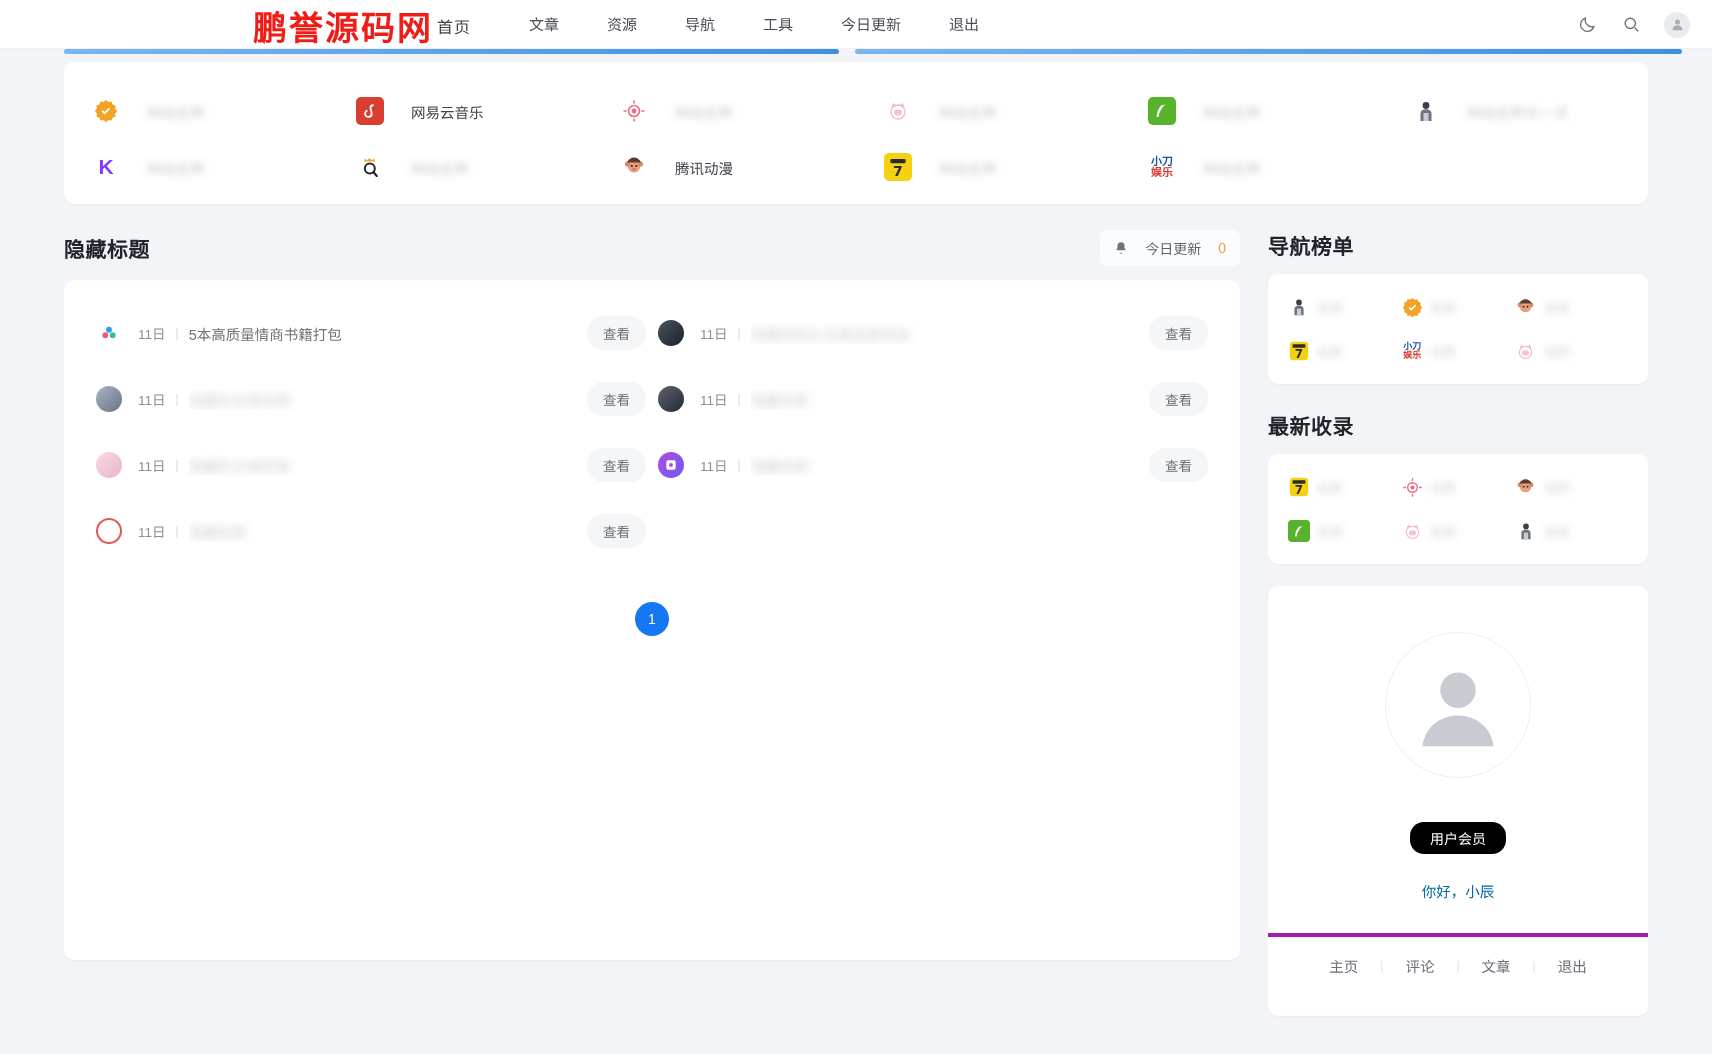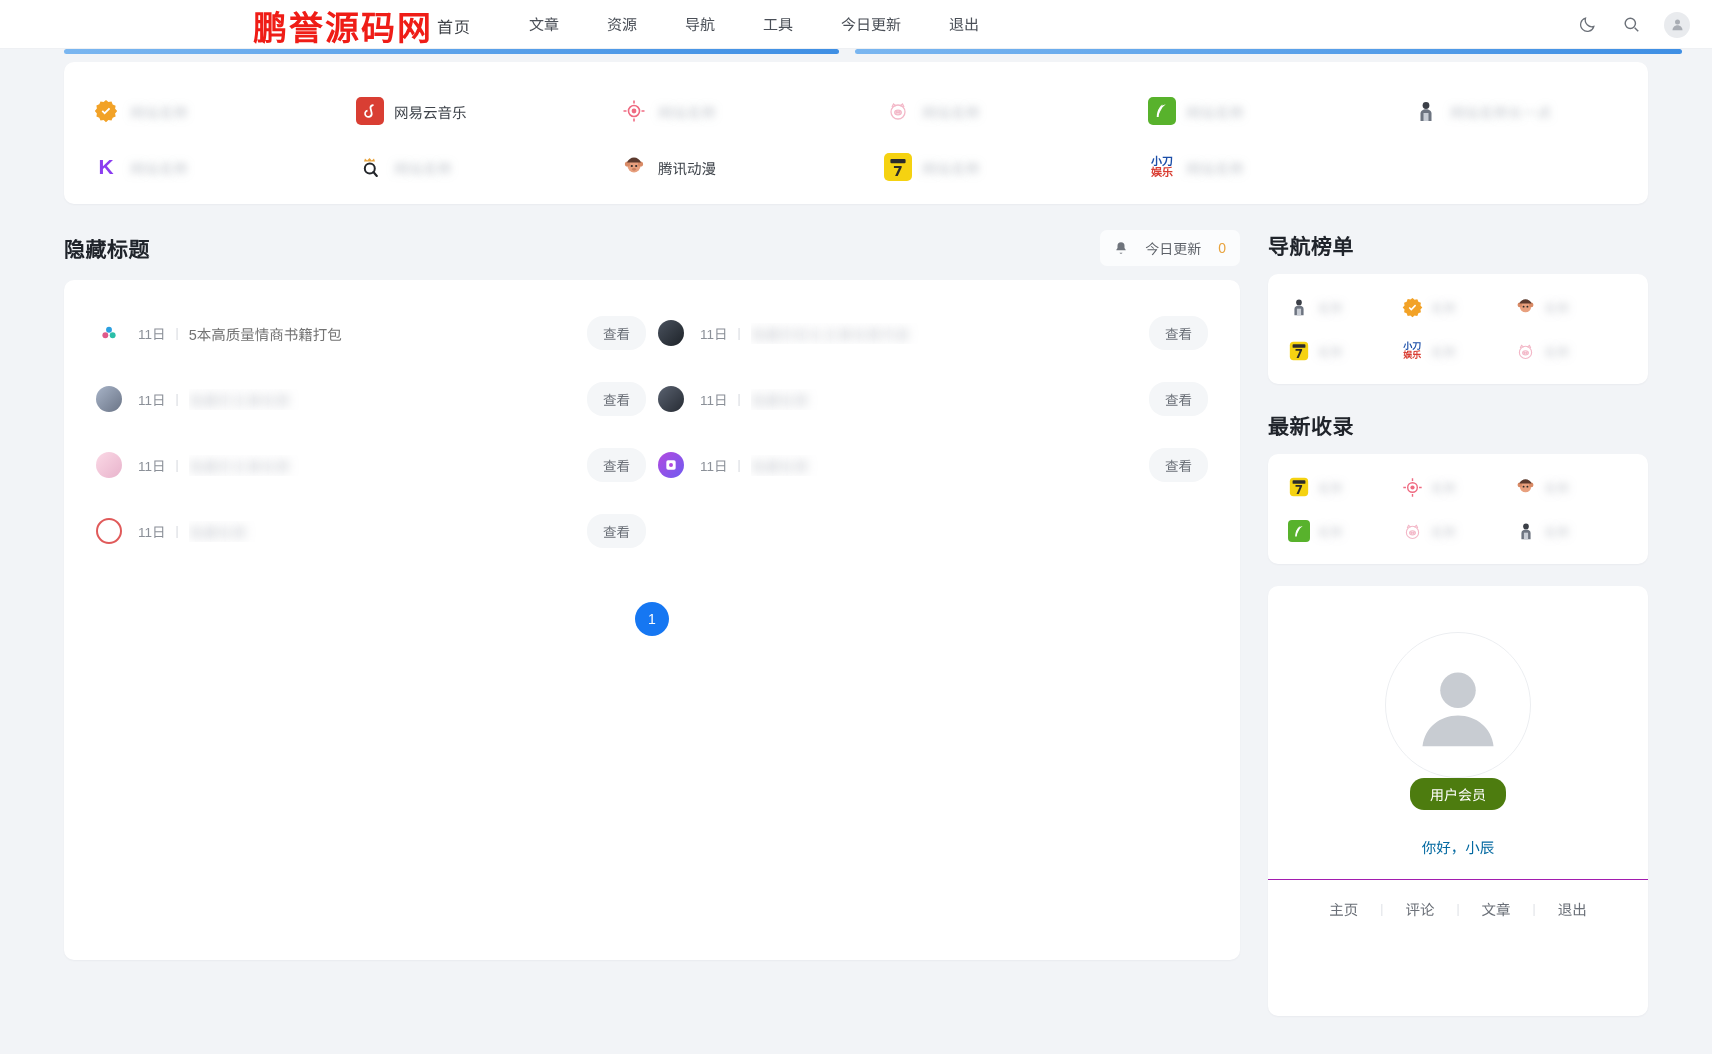--- a/index.html
+++ b/index.html
@@ -113,21 +113,21 @@
   }
   .quick-row {
     display: grid;
     grid-template-columns: repeat(6, 1fr);
     height: 54px;
     align-items: center;
   }
   .quick-item {
     display: flex;
     align-items: center;
-    gap: 10px;
+    gap: 27px;
     padding-left: 28px;
     cursor: pointer;
   }
   .q-ico {
     width: 28px; height: 28px;
     flex: none;
     border-radius: 6px;
     display: flex; align-items: center; justify-content: center;
     font-size: 15px; font-weight: bold;
     color: #fff;
@@ -288,35 +288,36 @@
     width: 146px; height: 146px;
     margin: 0 auto;
     border-radius: 50%;
     background: #fff;
     border: 1px solid #eceef1;
     display: flex; align-items: center; justify-content: center;
   }
   .user-avatar svg { width: 104px; height: 104px; fill: #c8ccd2; }
   .member-badge {
     display: inline-block;
-    background: #4d7c0f;
+    margin-top: 44px;
+    background: #000000;
     color: #fff;
     font-size: 14px;
     border-radius: 14px;
     padding: 6px 20px;
     cursor: pointer;
   }
   .greet {
     margin-top: 26px;
     font-size: 14.5px;
     color: #0369a1;
   }
   .user-links {
-    margin-top: 22px;
-    border-top: 1px solid #a21caf;
+    margin-top: 32px;
+    border-top: 4px solid #a21caf;
     padding-top: 18px;
     display: flex;
     align-items: center;
     justify-content: center;
   }
   .user-links a {
     font-size: 14.5px;
     color: #6b7078;
     text-decoration: none;
     padding: 0 22px;

